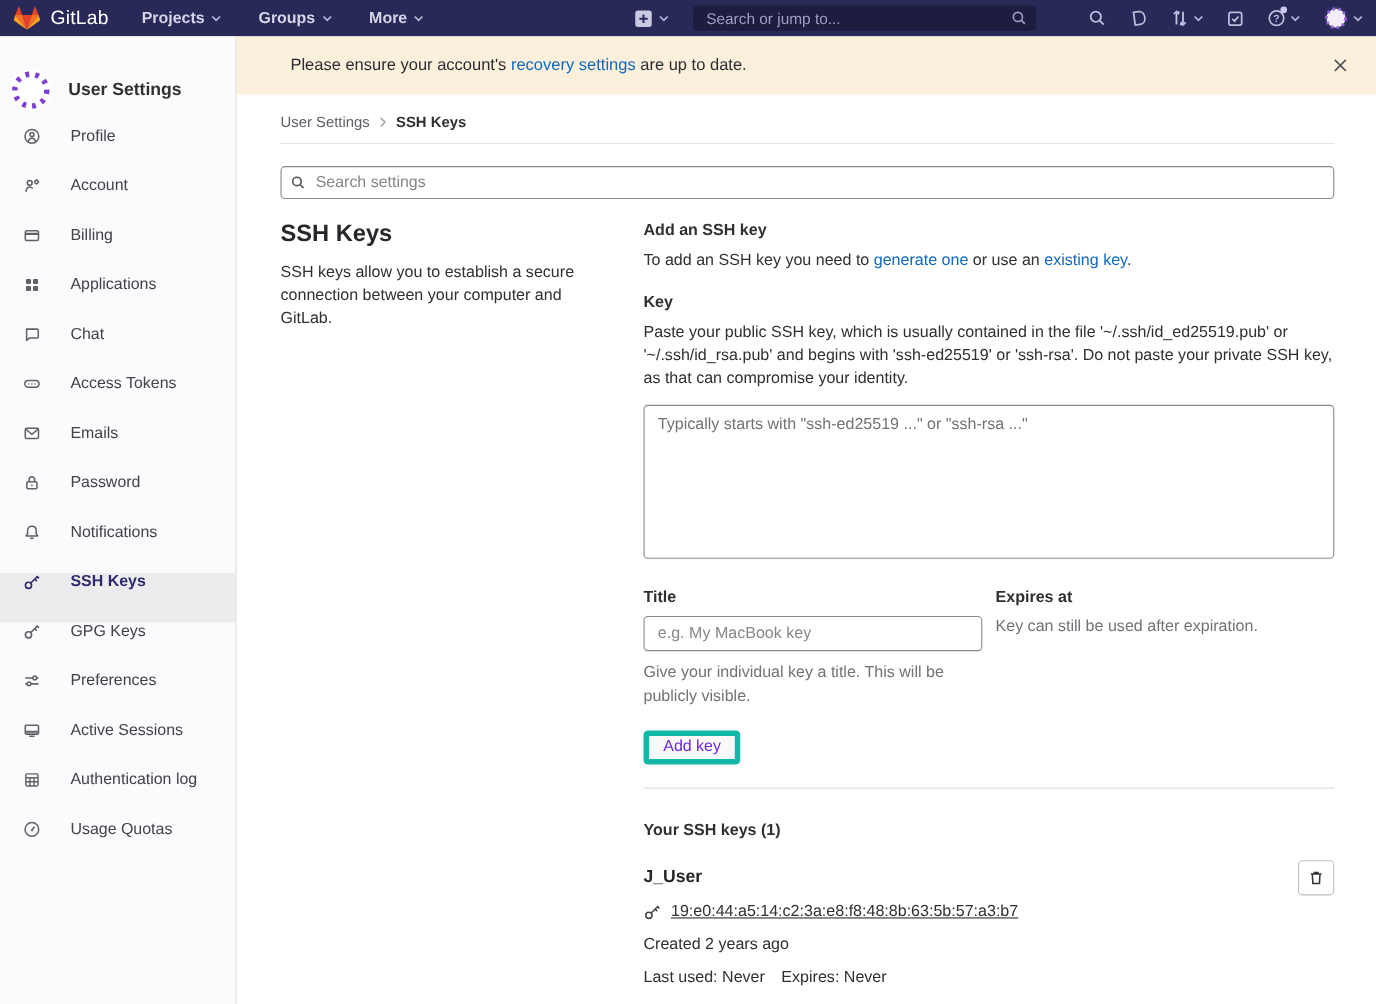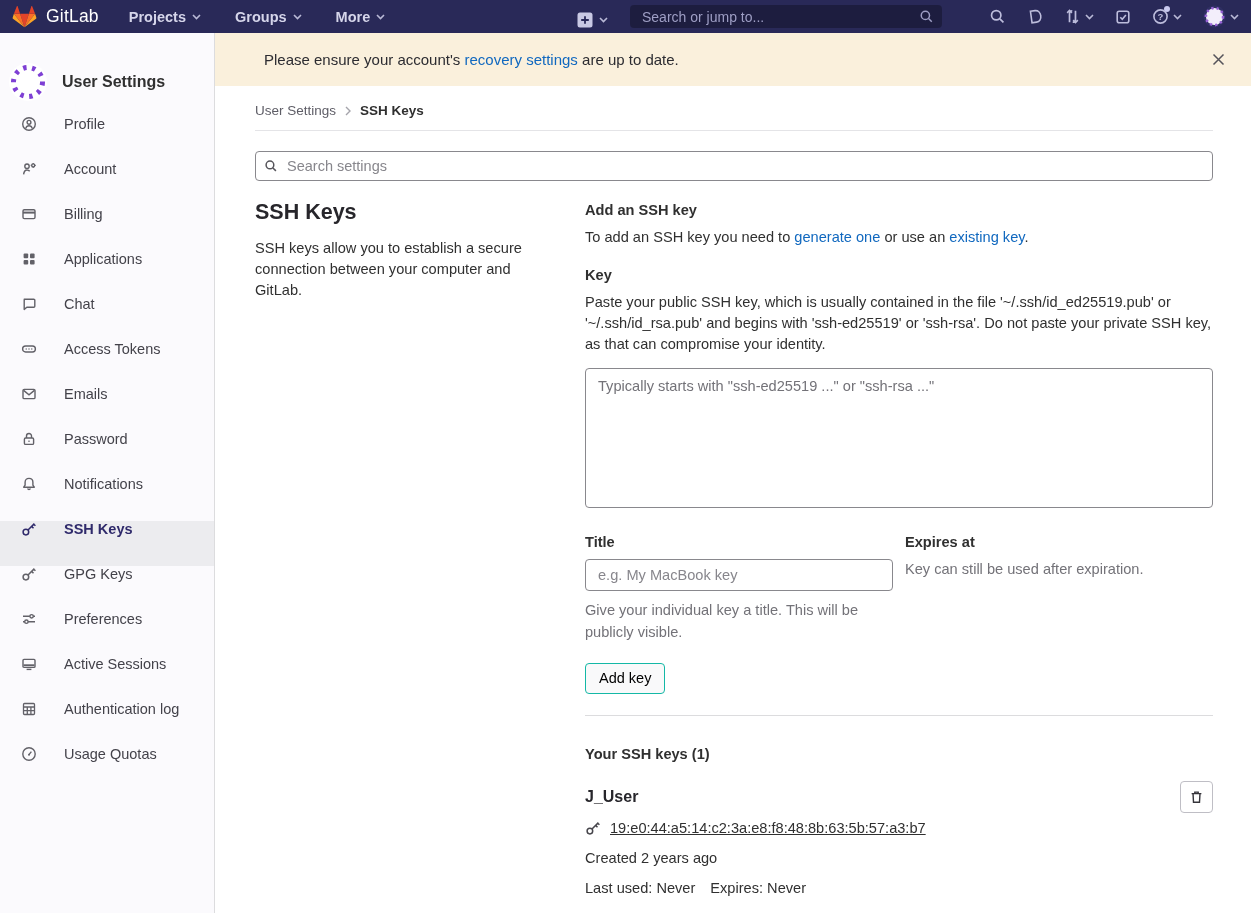--- a/index.html
+++ b/index.html
@@ -6,21 +6,21 @@
   html,body { margin:0; padding:0; width:1251px; height:913px; overflow:hidden;
     font-family:"Liberation Sans", sans-serif; color:#303030; background:#fff; }
   svg { display:block; }
 
   
   .navbar { height:33px; background:#292958; display:flex; align-items:center; padding:0 12px; }
   .brand { display:flex; align-items:center; gap:9px; margin-right:30px; cursor:pointer; }
   .brand-text { color:#fff; font-size:17.5px; font-weight:500; letter-spacing:.2px; }
   .nav-menu { display:flex; align-items:center; gap:6px; color:#d5d5ea; font-size:14.5px; font-weight:600;
     margin-right:34px; cursor:pointer; }
-  .nav-center { margin-left:auto; display:flex; align-items:flex-end; }
+  .nav-center { margin-left:auto; display:flex; align-items:center; }
   .plus-menu { display:flex; align-items:center; gap:6px; margin-right:22px; cursor:pointer; }
   .nav-search { position:relative; width:312px; }
   .nav-search input { width:100%; height:23px; background:rgba(0,0,0,.28); border:none; border-radius:4px;
     color:#fff; font-size:14px; padding:0 30px 0 12px; outline:none; font-family:"Liberation Sans",sans-serif; }
   .nav-search input::placeholder { color:#9e9ec4; }
   .nav-search .mag { position:absolute; right:8px; top:4px; }
   .nav-right { display:flex; align-items:center; margin-left:26px; }
   .nav-ic { display:flex; align-items:center; gap:4px; margin-left:21px; cursor:pointer; position:relative; color:#bdbddc; }
   .whatsnew-dot { position:absolute; top:-2px; left:12px; width:6px; height:6px; border-radius:50%; background:#c9c9ef; }
 
@@ -73,22 +73,22 @@
 
   .form-cols { display:flex; gap:12px; margin-top:22px; }
   .fc { flex:1; }
   .fc input { width:100%; height:32px; border:1px solid #89888d; border-radius:4px; padding:0 12px;
     font-size:14.6px; color:#303030; outline:none; font-family:"Liberation Sans",sans-serif; }
   .fc input::placeholder { color:#87868c; }
   .date-input { height:32px; border:1px solid #89888d; border-radius:4px; display:flex; align-items:center;
     justify-content:space-between; padding:0 10px 0 12px; font-size:14.6px; color:#2a292f; cursor:text; }
   .muted { font-size:14.6px; color:#737278; line-height:1.45; margin:9px 0 0; }
 
-  .btn-addkey { margin-top:20px; height:31px; padding:0 13px; background:#f9f9fa; border:1px solid #14b8a6;
-    border-radius:4px; font-size:14.5px; color:#000000; font-family:"Liberation Sans",sans-serif; cursor:pointer; }
+  .btn-addkey { margin-top:20px; height:31px; padding:0 13px; background:#f9f9fa; border:5px solid #14b8a6;
+    border-radius:4px; font-size:14.5px; color:#6d28d9; font-family:"Liberation Sans",sans-serif; cursor:pointer; }
   .list-divider { border-top:1px solid #dcdcde; margin:21px 0 0; }
   .keys-heading { font-size:14.6px; font-weight:700; margin:30px 0 0; }
 
   .key-entry { position:relative; margin-top:26px; padding-bottom:16px; }
   .key-title { font-size:16px; font-weight:700; color:#27262b; }
   .trash-btn { position:absolute; right:0; top:-7px; width:33px; height:32px; background:#fff;
     border:1px solid #bfbec5; border-radius:4px; display:flex; align-items:center; justify-content:center;
     color:#35343a; cursor:pointer; }
   .fp-row { display:flex; align-items:center; gap:9px; margin-top:14px; font-size:14.6px; color:#303030;text-decoration:underline; }
   .fp-row .ic { color:#47464c; }

